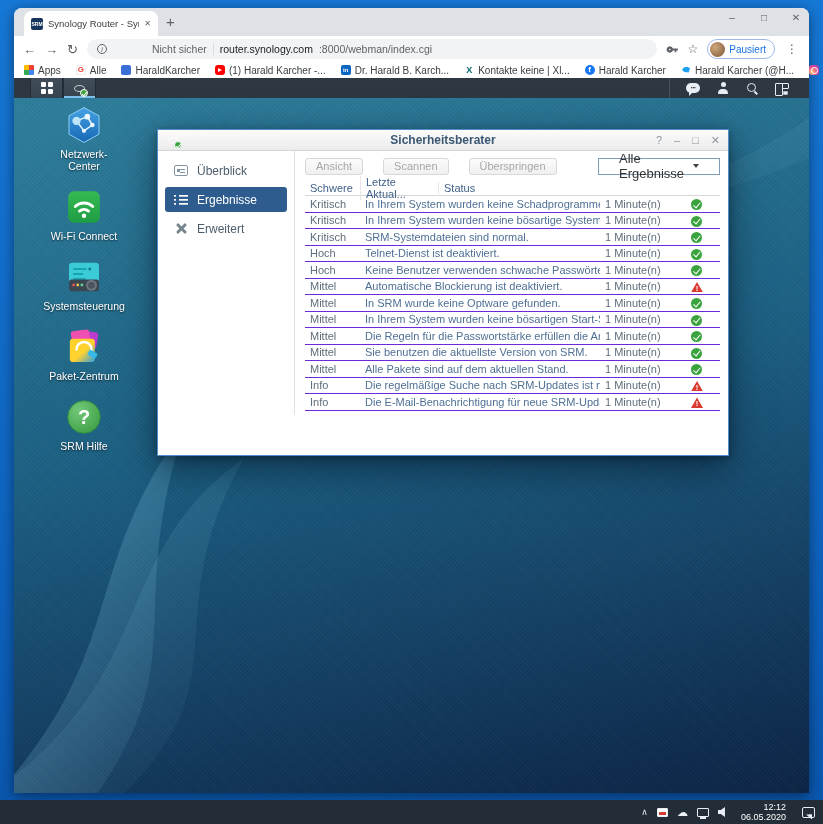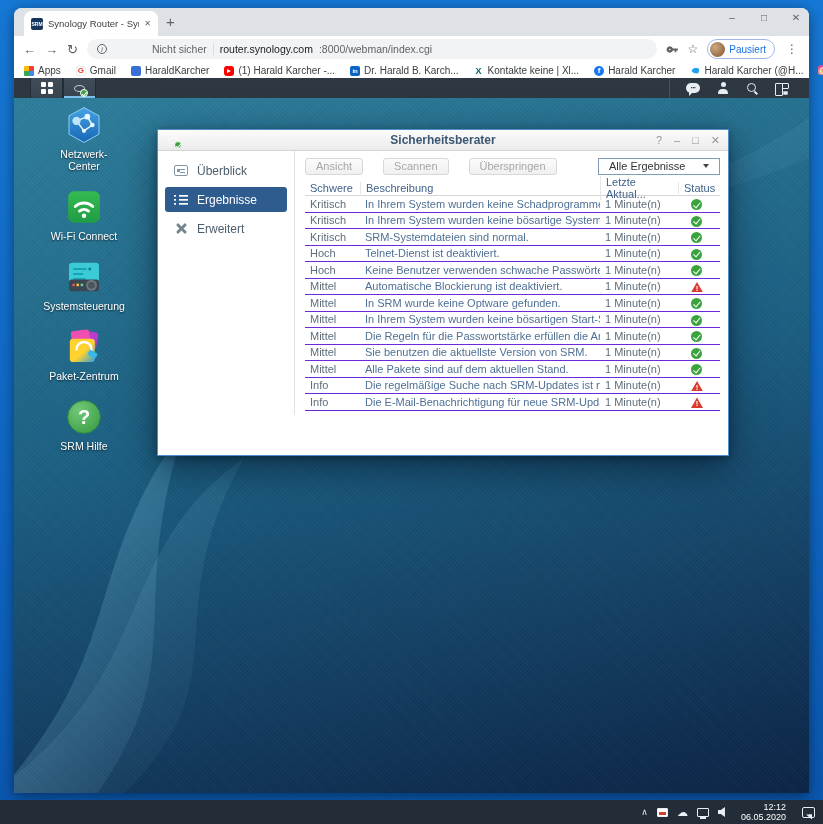--- a/index.html
+++ b/index.html
@@ -39,21 +39,21 @@
   .omni-spacer { flex:1; }
   .star-ic { font-size:12px; color:#5f6368; }
   .profile-chip { height:20px; border:1.5px solid #9db8e8; border-radius:11px; display:flex;
     align-items:center; gap:4px; padding:1px 8px 1px 2px; }
   .avatar { width:15px; height:15px; border-radius:50%;
     background:radial-gradient(circle at 35% 35%,#cfa87e,#7c5432); }
   .profile-label { font-size:10px; color:#1a73e8; }
   .dots-ic { font-size:12px; color:#5f6368; padding:0 2px; }
 
   .bookmarks-bar { height:16px; background:#fff; display:flex; align-items:center; padding:0 10px; gap:15px; }
-  .bm { display:flex; align-items:flex-end; gap:4px; font-size:10px; color:#3c4043; white-space:nowrap; }
+  .bm { display:flex; align-items:flex-start; gap:4px; font-size:10px; color:#3c4043; white-space:nowrap; }
   .fav { width:10px; height:10px; border-radius:2px; flex:none; position:relative;
     display:flex; align-items:center; justify-content:center; font-size:7px; font-weight:bold; color:#fff; }
   .fav-apps-grid { background:conic-gradient(#ea4335 0 25%,#4285f4 0 50%,#34a853 0 75%,#fbbc05 0); border-radius:1px; }
   .fav-gmail { background:#fff; border:1px solid #eee; }
   .fav-gmail::after { content:"G"; color:#ea4335; font-size:8px; font-weight:bold; }
   .fav-bluepage { background:#3a6fd8; }
   .fav-youtube { background:#f00; border-radius:3px; }
   .fav-youtube::after { content:""; width:0; height:0; border-left:4px solid #fff;
     border-top:2.5px solid transparent; border-bottom:2.5px solid transparent; }
   .fav-linkedin { background:#0a66c2; }
@@ -154,21 +154,21 @@
     background:#76868f; border-radius:1.5px; }
   .ic-tools::before { transform:rotate(45deg); }
   .ic-tools::after { transform:rotate(-45deg); }
 
   .dlg-main { flex:1; padding:6px 8px 0 10px; overflow:hidden; }
   .tool-row { display:flex; align-items:center; height:18px; margin-bottom:5px; }
   .tbtn { height:17px; padding:0 10px; margin-right:20px; font-size:11px; color:#a7a7a7;
     background:linear-gradient(#fbfbfb,#f0f0f0); border:1px solid #d8d8d8; border-radius:3px;
     display:flex; align-items:center; }
   .filter-select { margin-left:auto; width:122px; height:17px; border:1px solid #7f9db9; background:#fff;
-    display:flex; align-items:center; padding:0 10px; font-size:11px; color:#333; cursor:pointer; }
+    display:flex; align-items:center; padding:0 20px; font-size:13px; color:#333; cursor:pointer; }
   .caret { margin-left:auto; width:0; height:0; border-left:3.5px solid transparent;
     border-right:3.5px solid transparent; border-top:4.5px solid #444; }
 
   .tbl { font-size:11px; }
   .thead { display:flex; align-items:center; height:16px; color:#41618a; border-bottom:1px solid #d6d6d6; }
   .thead > div { padding-left:5px; }
   .c-sev { width:55px; flex:none; }
   .c-desc { flex:1; min-width:0; border-left:1px solid #e6e6e6; }
   .c-upd { width:78px; flex:none; border-left:1px solid #e6e6e6; }
   .c-st { width:42px; flex:none; border-left:1px solid #e6e6e6; }
@@ -249,21 +249,21 @@
 
   <div class="bookmarks-bar">
 
       <div class="bm">
         <span class="fav fav-apps-grid"></span>
         <span>Apps</span>
       </div>
 
       <div class="bm">
         <span class="fav fav-gmail"></span>
-        <span>Gmail</span>
+        <span>Alle</span>
       </div>
 
       <div class="bm">
         <span class="fav fav-bluepage"></span>
         <span>HaraldKarcher</span>
       </div>
 
       <div class="bm">
         <span class="fav fav-youtube"></span>
         <span>(1) Harald Karcher -...</span>
@@ -448,21 +448,20 @@
               <span class="tbtn">Scannen</span>
               <span class="tbtn">Überspringen</span>
               <span class="filter-select">
                 <span>Alle Ergebnisse</span>
                 <span class="caret"></span>
               </span>
             </div>
             <div class="tbl">
               <div class="thead">
                 <div class="c-sev">Schwere</div>
-                <div class="c-desc">Beschreibung</div>
                 <div class="c-upd">Letzte Aktual...</div>
                 <div class="c-st">Status</div>
               </div>
               <div>
 
                   <div class="trow">
                     <div class="c-sev cell-sev">Kritisch</div>
                     <div class="c-desc cell-desc">In Ihrem System wurden keine Schadprogramme gefunden.</div>
                     <div class="c-upd cell-upd">1 Minute(n)</div>
                     <div class="c-st"><span class="st st-ok"></span></div>

